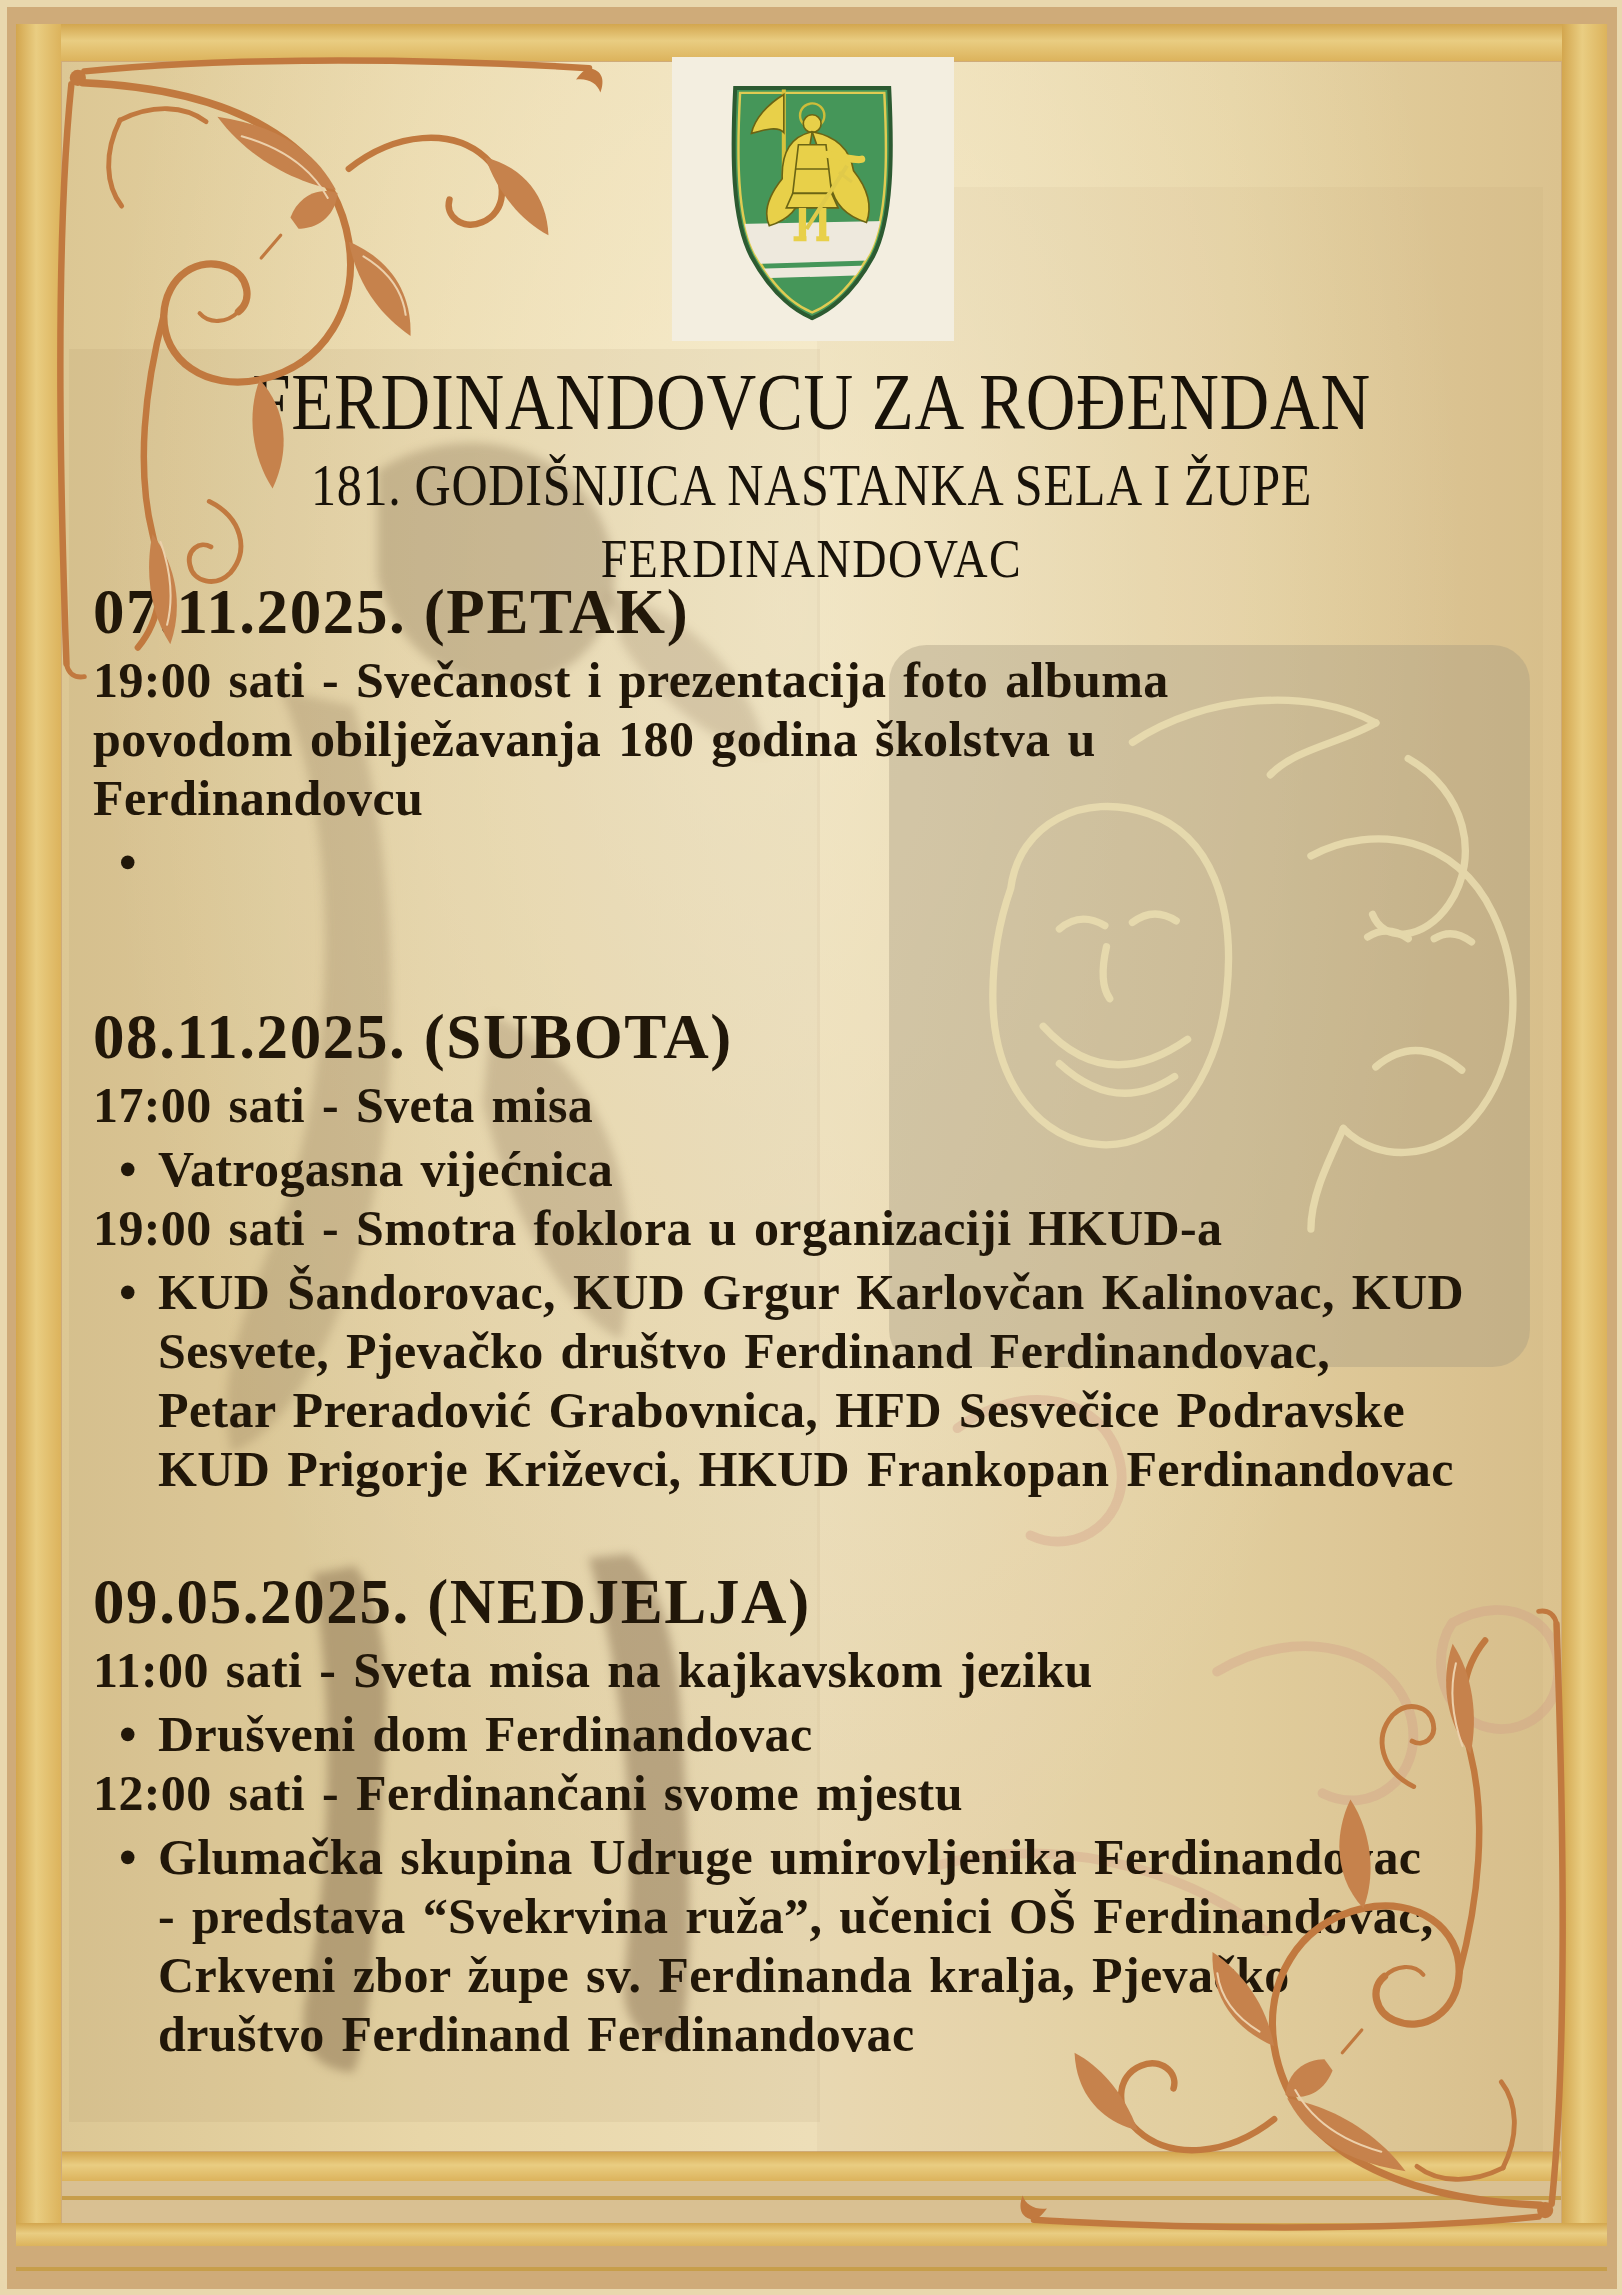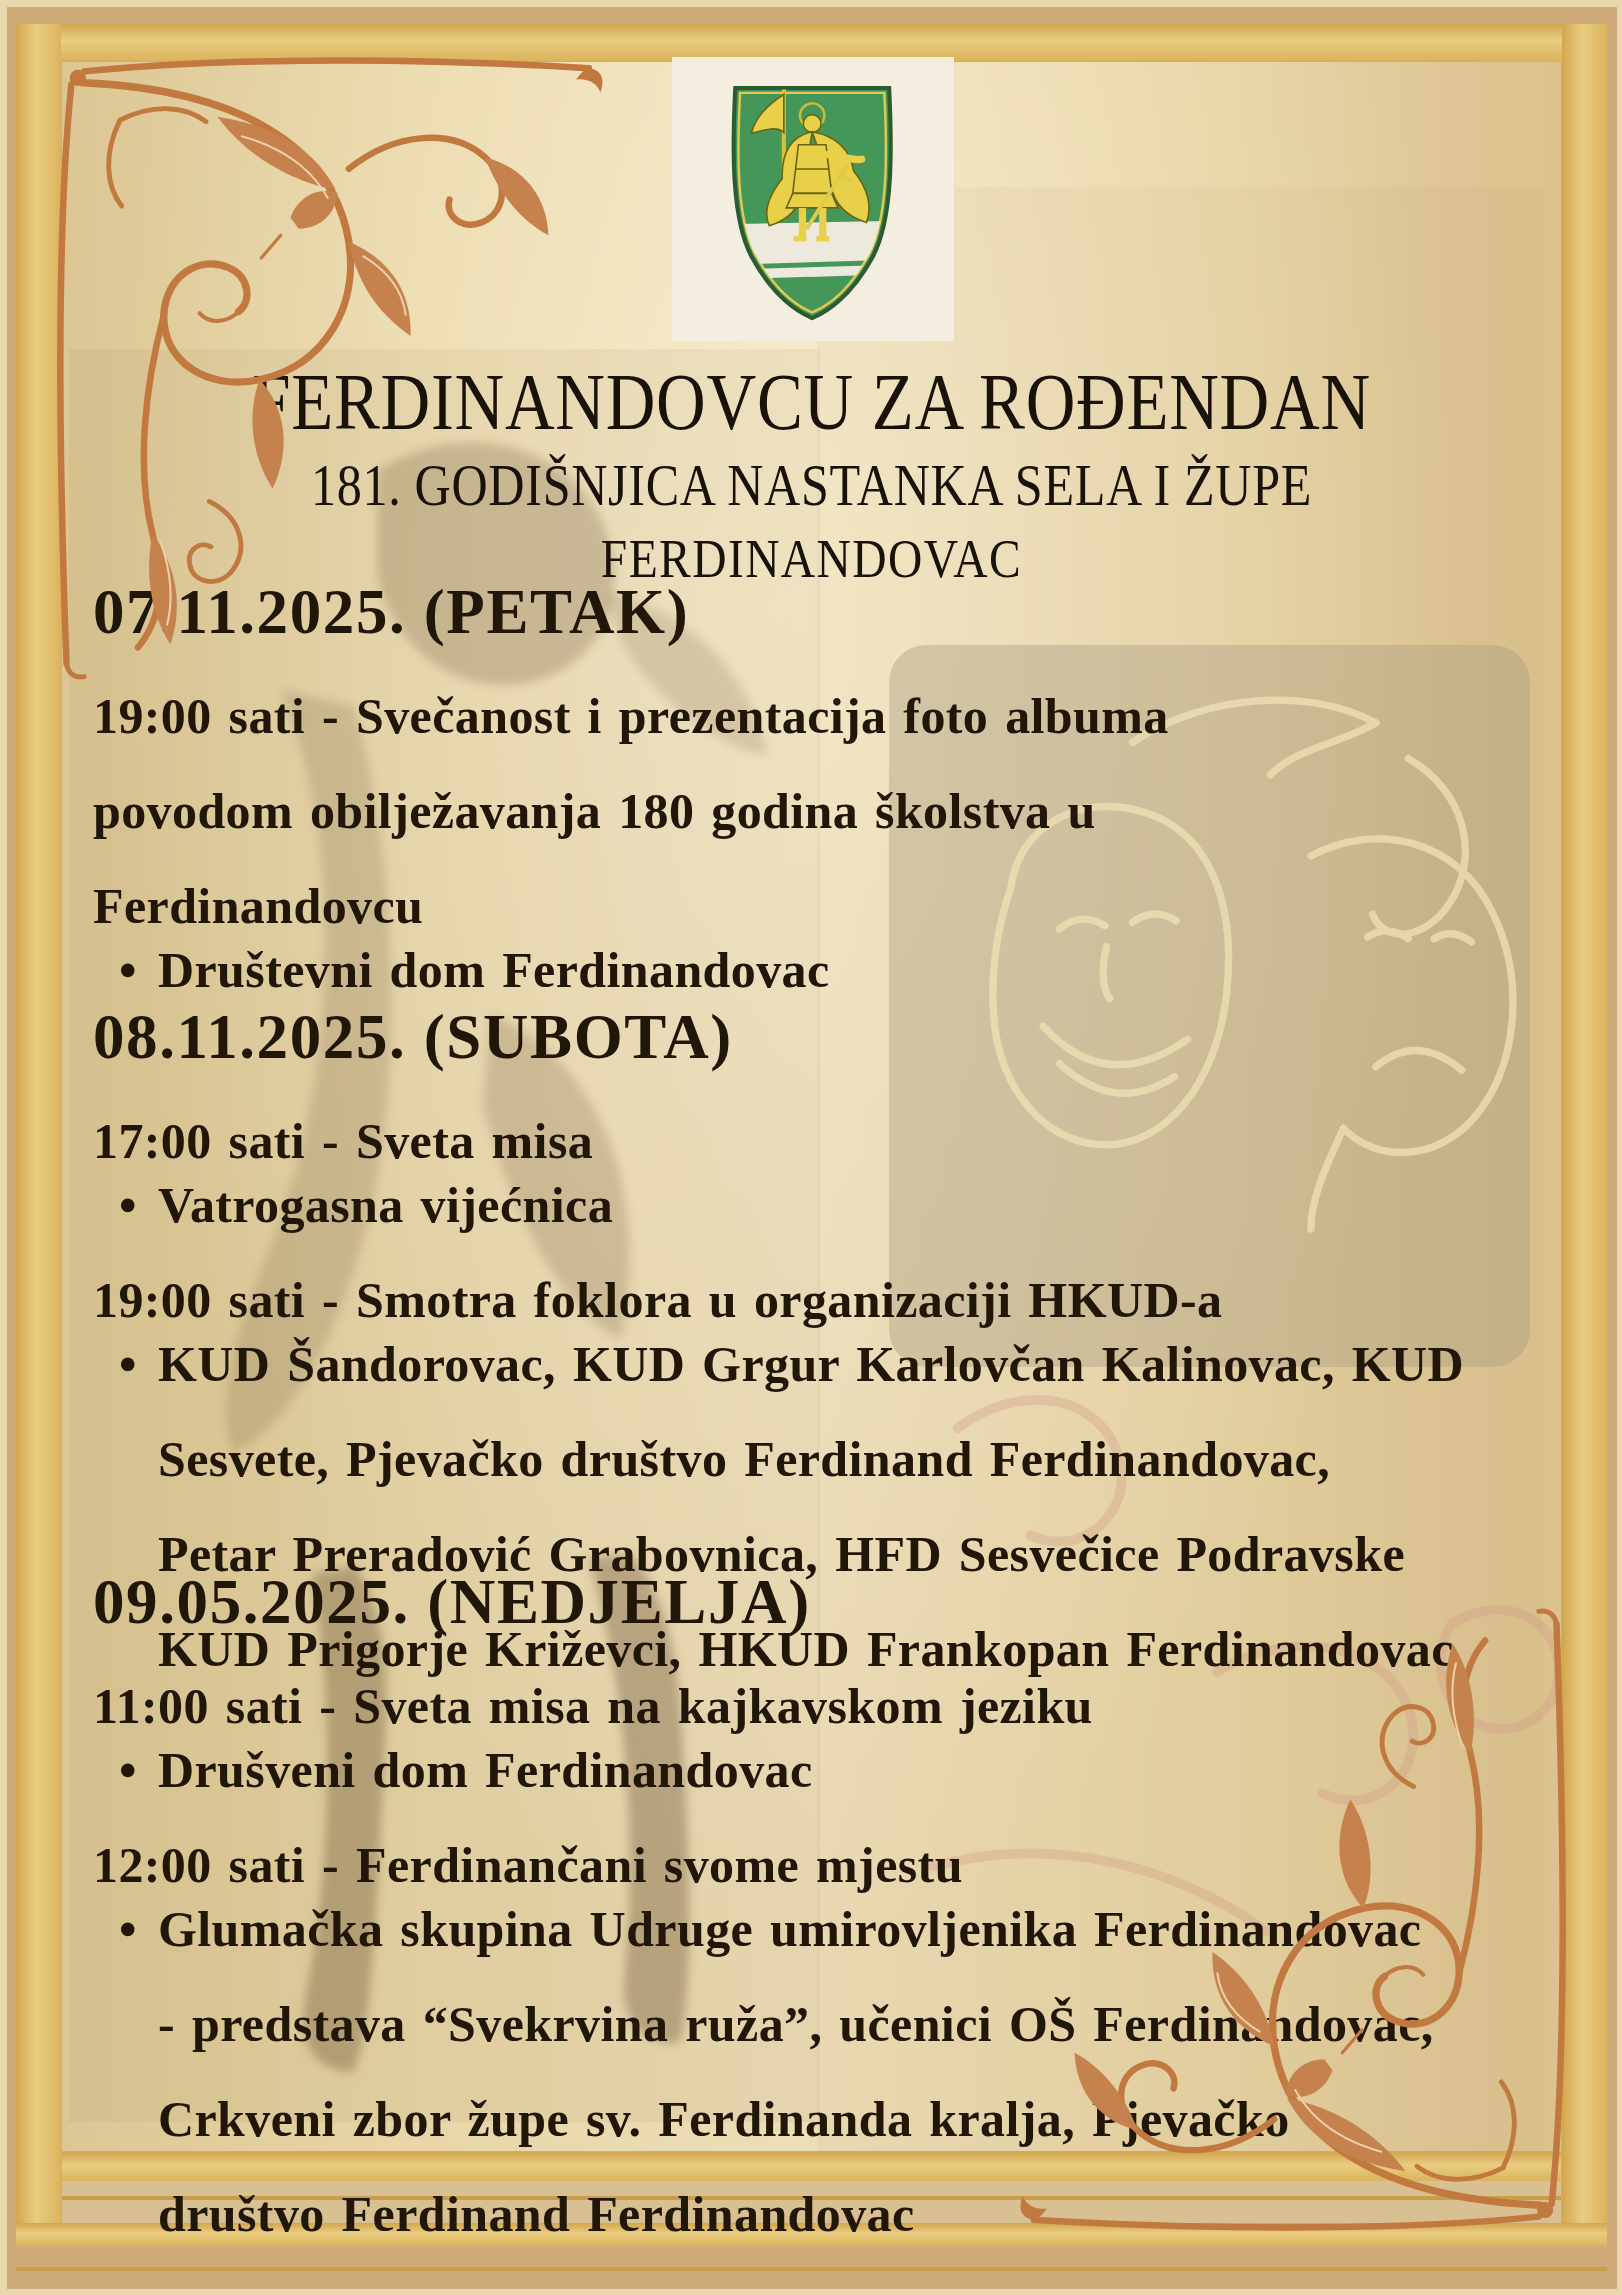--- a/index.html
+++ b/index.html
@@ -35,21 +35,21 @@
   .crest-box{position:absolute;left:672px;top:57px;width:282px;height:284px;background:#f3eee0;}
   
   .title-wrap{position:absolute;left:62px;right:62px;top:357px;text-align:center;color:#181209;}
   .title-line{font-size:81px;line-height:91px;font-weight:normal;transform:scaleX(.85);transform-origin:50% 50%;white-space:nowrap;letter-spacing:0.8px;}
   .sub-line{font-size:59px;line-height:75px;transform:scaleX(.85);transform-origin:50% 50%;white-space:nowrap;letter-spacing:0.8px;}
   .sub-line2{font-size:54px;line-height:73px;transform:scaleX(.88);transform-origin:50% 50%;white-space:nowrap;letter-spacing:1.6px;}
   
   .section{position:absolute;left:93px;width:1469px;color:#211709;}
   .s1{top:573px;} .s2{top:998px;} .s3{top:1563px;}
   .sec-head{font-size:63px;font-weight:bold;line-height:78px;letter-spacing:1.6px;white-space:nowrap;}
-  .row{font-size:50px;font-weight:bold;line-height:59px;letter-spacing:0.4px;word-spacing:4px;white-space:nowrap;margin-top:36px;}
+  .row{font-size:50px;font-weight:bold;line-height:59px;letter-spacing:0.4px;word-spacing:4px;white-space:nowrap;}
   .row.bullet{display:flex;padding-left:26px;margin-top:4.9px;}
   .row.bullet .dot{width:39px;flex:0 0 39px;}
   .row.cont{padding-left:65px;}
   .row.bstart{margin-top:4.9px;}
   
   .orn{position:absolute;width:568px;height:633px;pointer-events:none;}
   .orn.tl{left:47px;top:47px;}
   .orn.br{left:1008px;top:1608px;transform:rotate(180deg);}
 </style>
 </head>
@@ -150,21 +150,20 @@
     <div class="sub-line2">FERDINANDOVAC</div>
   </div>
 
   <div class="section s1">
     <div class="sec-head">07.11.2025. (PETAK)</div>
     <div class="row">19:00 sati - Svečanost i prezentacija foto albuma</div>
     <div class="row">povodom obilježavanja 180 godina školstva u</div>
     <div class="row">Ferdinandovcu</div>
     <div class="row bullet">
       <span class="dot">•</span>
-      <span>Društevni dom Ferdinandovac</span>
     </div>
   </div>
 
   <div class="section s2">
     <div class="sec-head">08.11.2025. (SUBOTA)</div>
     <div class="row">17:00 sati - Sveta misa</div>
     <div class="row bullet">
       <span class="dot">•</span>
       <span>Vatrogasna vijećnica</span>
     </div>

